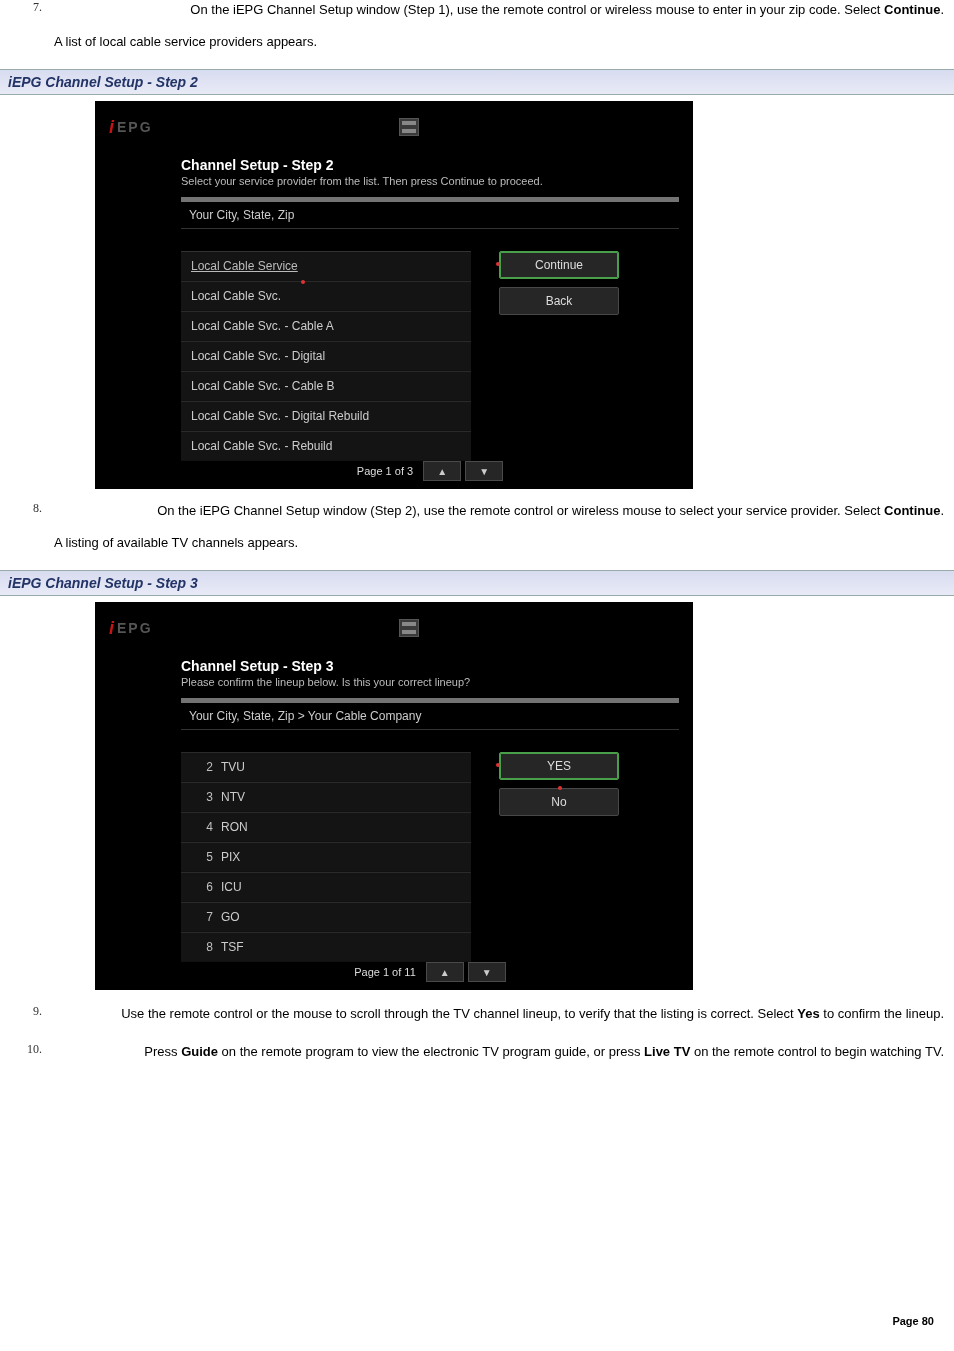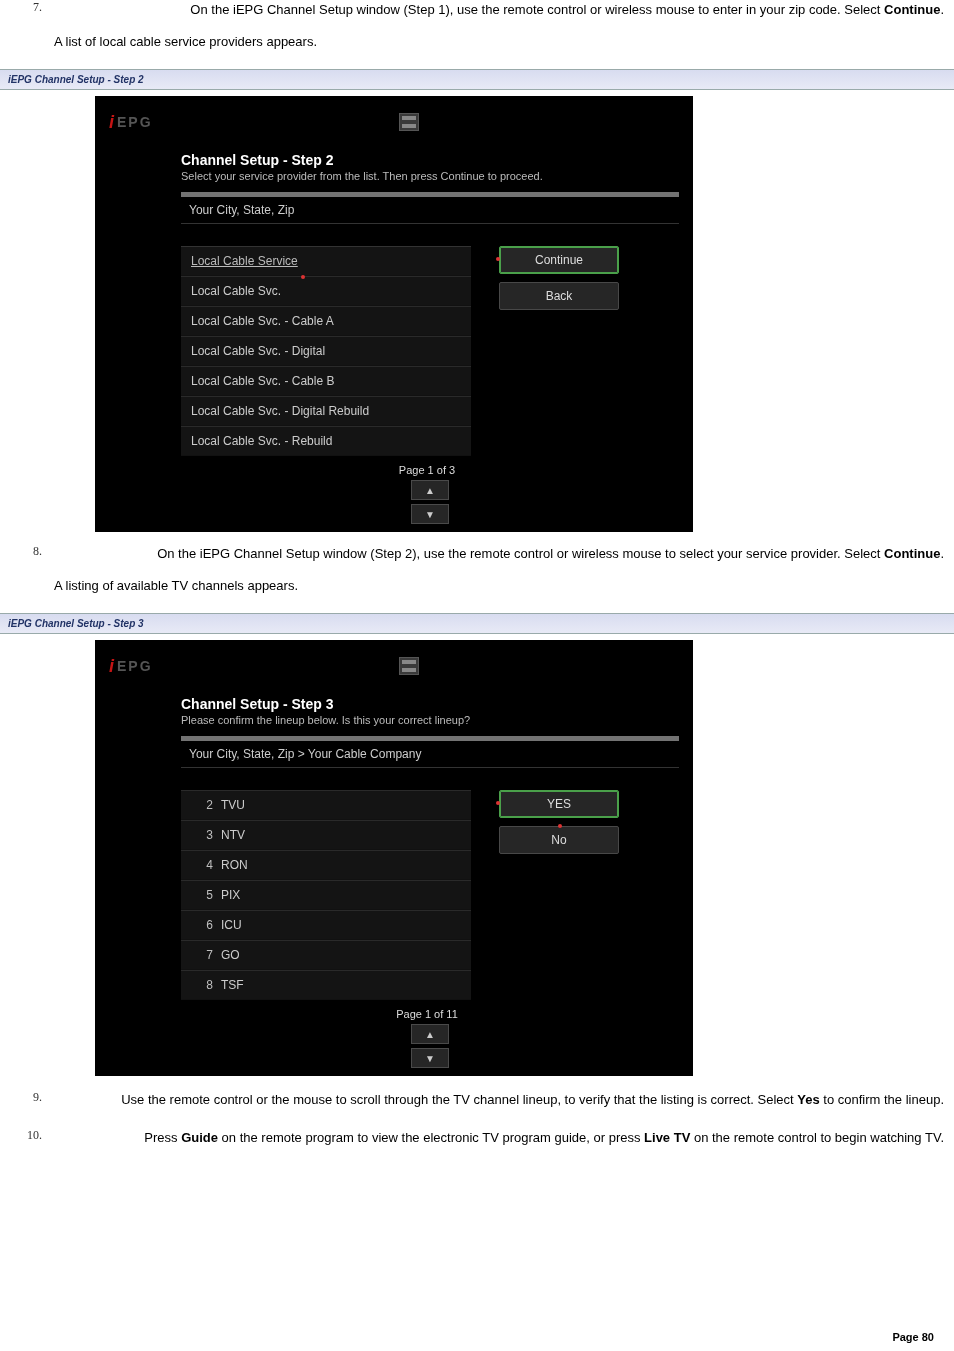--- a/index.html
+++ b/index.html
@@ -43,21 +43,21 @@
     line-height: 1.5;
   }
   .section-header {
     background: linear-gradient(to bottom, #d8dcf0 0%, #e8eaf6 100%);
     border-top: 1px solid #9aa;
     border-bottom: 1px solid #9aa;
     font-style: italic;
     font-weight: bold;
     color: #223366;
     padding: 4px 8px;
-    font-size: 10px;
+    font-size: 14px;
     margin-bottom: 4px;
   }
 
   
   .panel-wrap {
     margin: 6px 0 12px 95px;
     width: 598px;
     background: #000;
     padding: 14px 14px 6px 14px;
     box-sizing: border-box;
@@ -177,44 +177,43 @@
     position: absolute;
     width: 4px; height: 4px;
     background: #d33;
     border-radius: 50%;
   }
   .pager {
     display: flex;
     justify-content: center;
     align-items: center;
     gap: 4px;
-    margin-top: 8px;
+    margin-top: 0;
     margin-bottom: 2px;
-    flex-direction: column;
   }
   .pager-label {
     color: #ddd;
     font-size: 11px;
     margin-right: 6px;
   }
   .pager-btn {
     width: 36px;
     height: 18px;
     background: #262626;
     border: 1px solid #4a4a4a;
     color: #ccc;
     display: flex;
     align-items: center;
     justify-content: center;
     font-size: 10px;
   }
   .page-footer {
     position: fixed;
     width: 954px;
-    bottom: 8px;
+    bottom: 24px;
     text-align: right;
     font-size: 11px;
     font-weight: bold;
     padding-right: 20px;
     box-sizing: border-box;
   }
   @media print {
     .page-footer { position: static; margin-top: 400px; }
   }
 </style>

